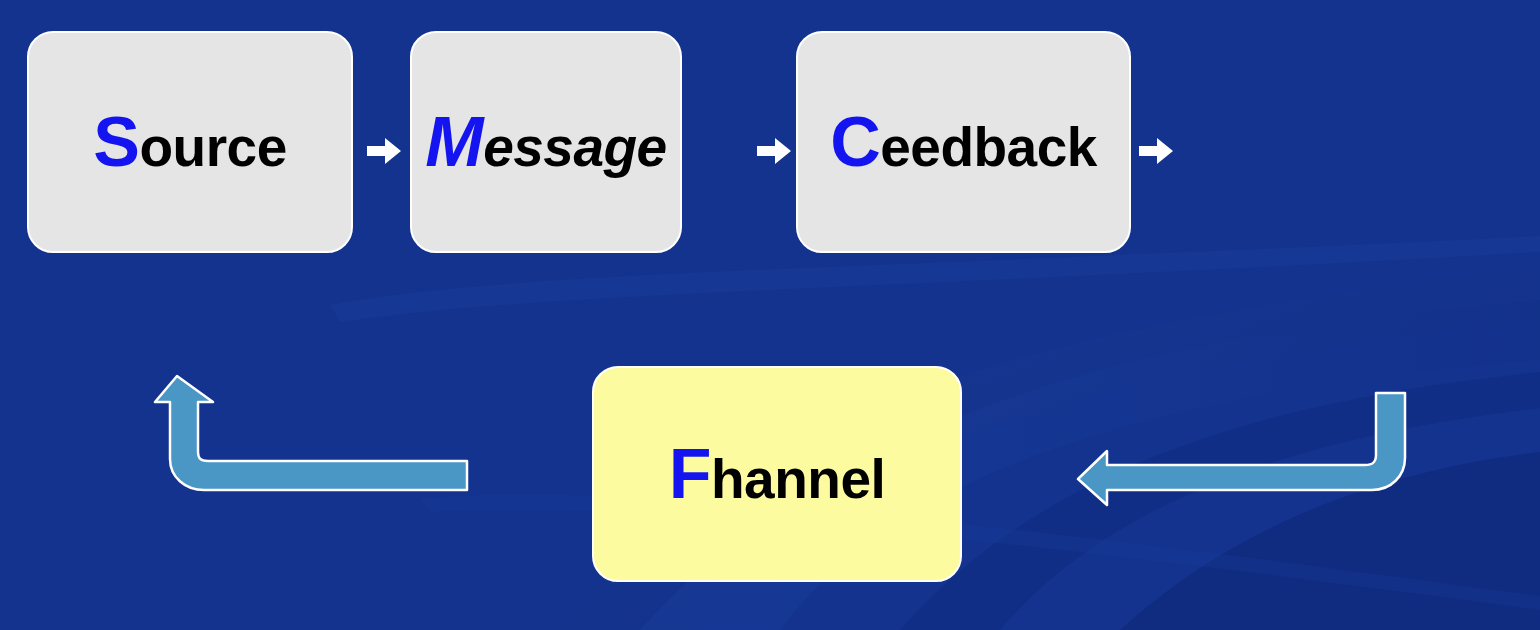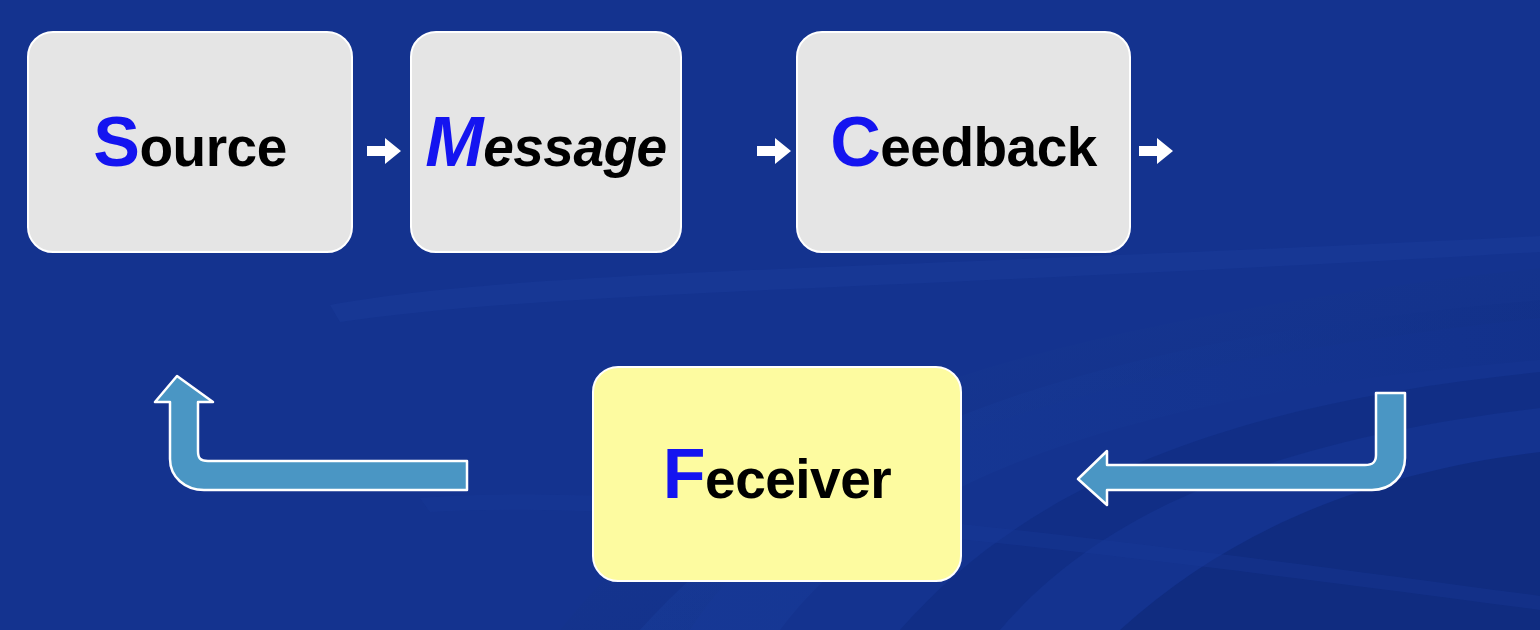--- a/index.html
+++ b/index.html
@@ -171,17 +171,17 @@
              L340,8
              L340,73
              C340,91 326,105 307,105
              L42,105
              L42,120
              Z" fill="#4a96c4" stroke="#ffffff" stroke-width="2.5" stroke-linejoin="round"></path>
   </svg>
 
   <div id="feedback-box">
     <div class="node-label">
-      <span class="cap">F</span><span>eceiver</span>
+      <span class="cap">F</span><span>hannel</span>
     </div>
   </div>
 
 </div>
 
 </body></html>

